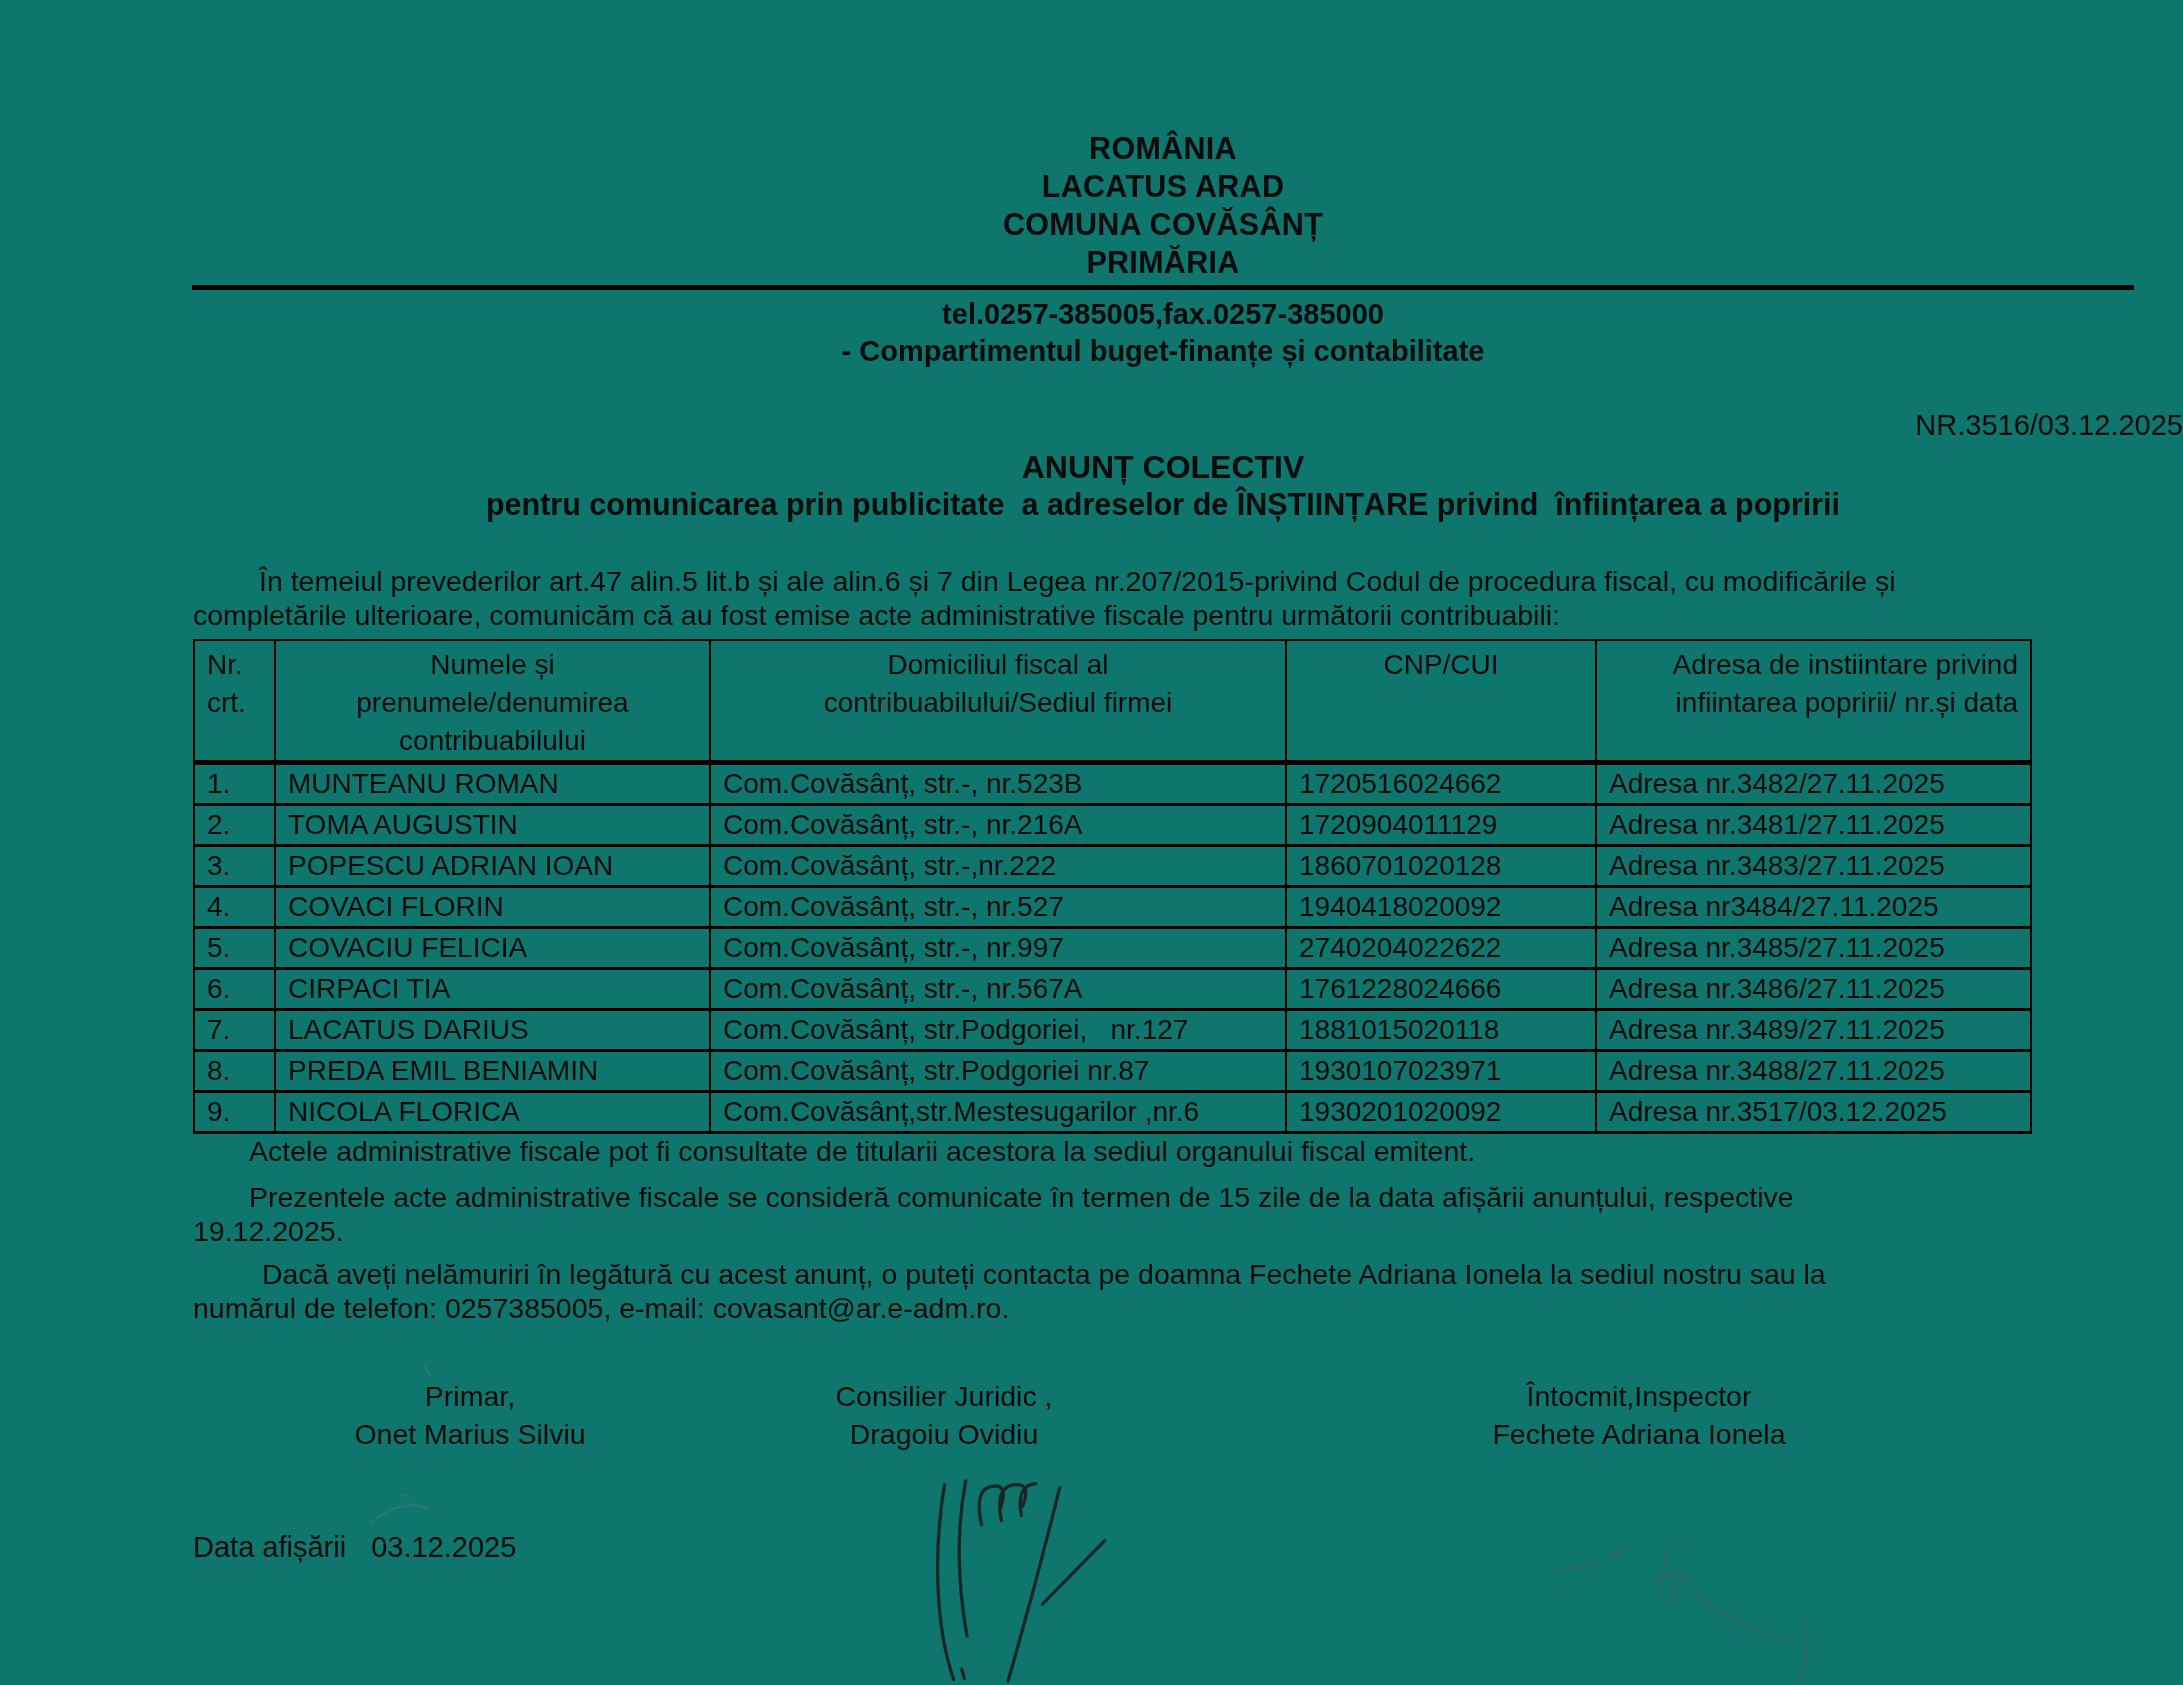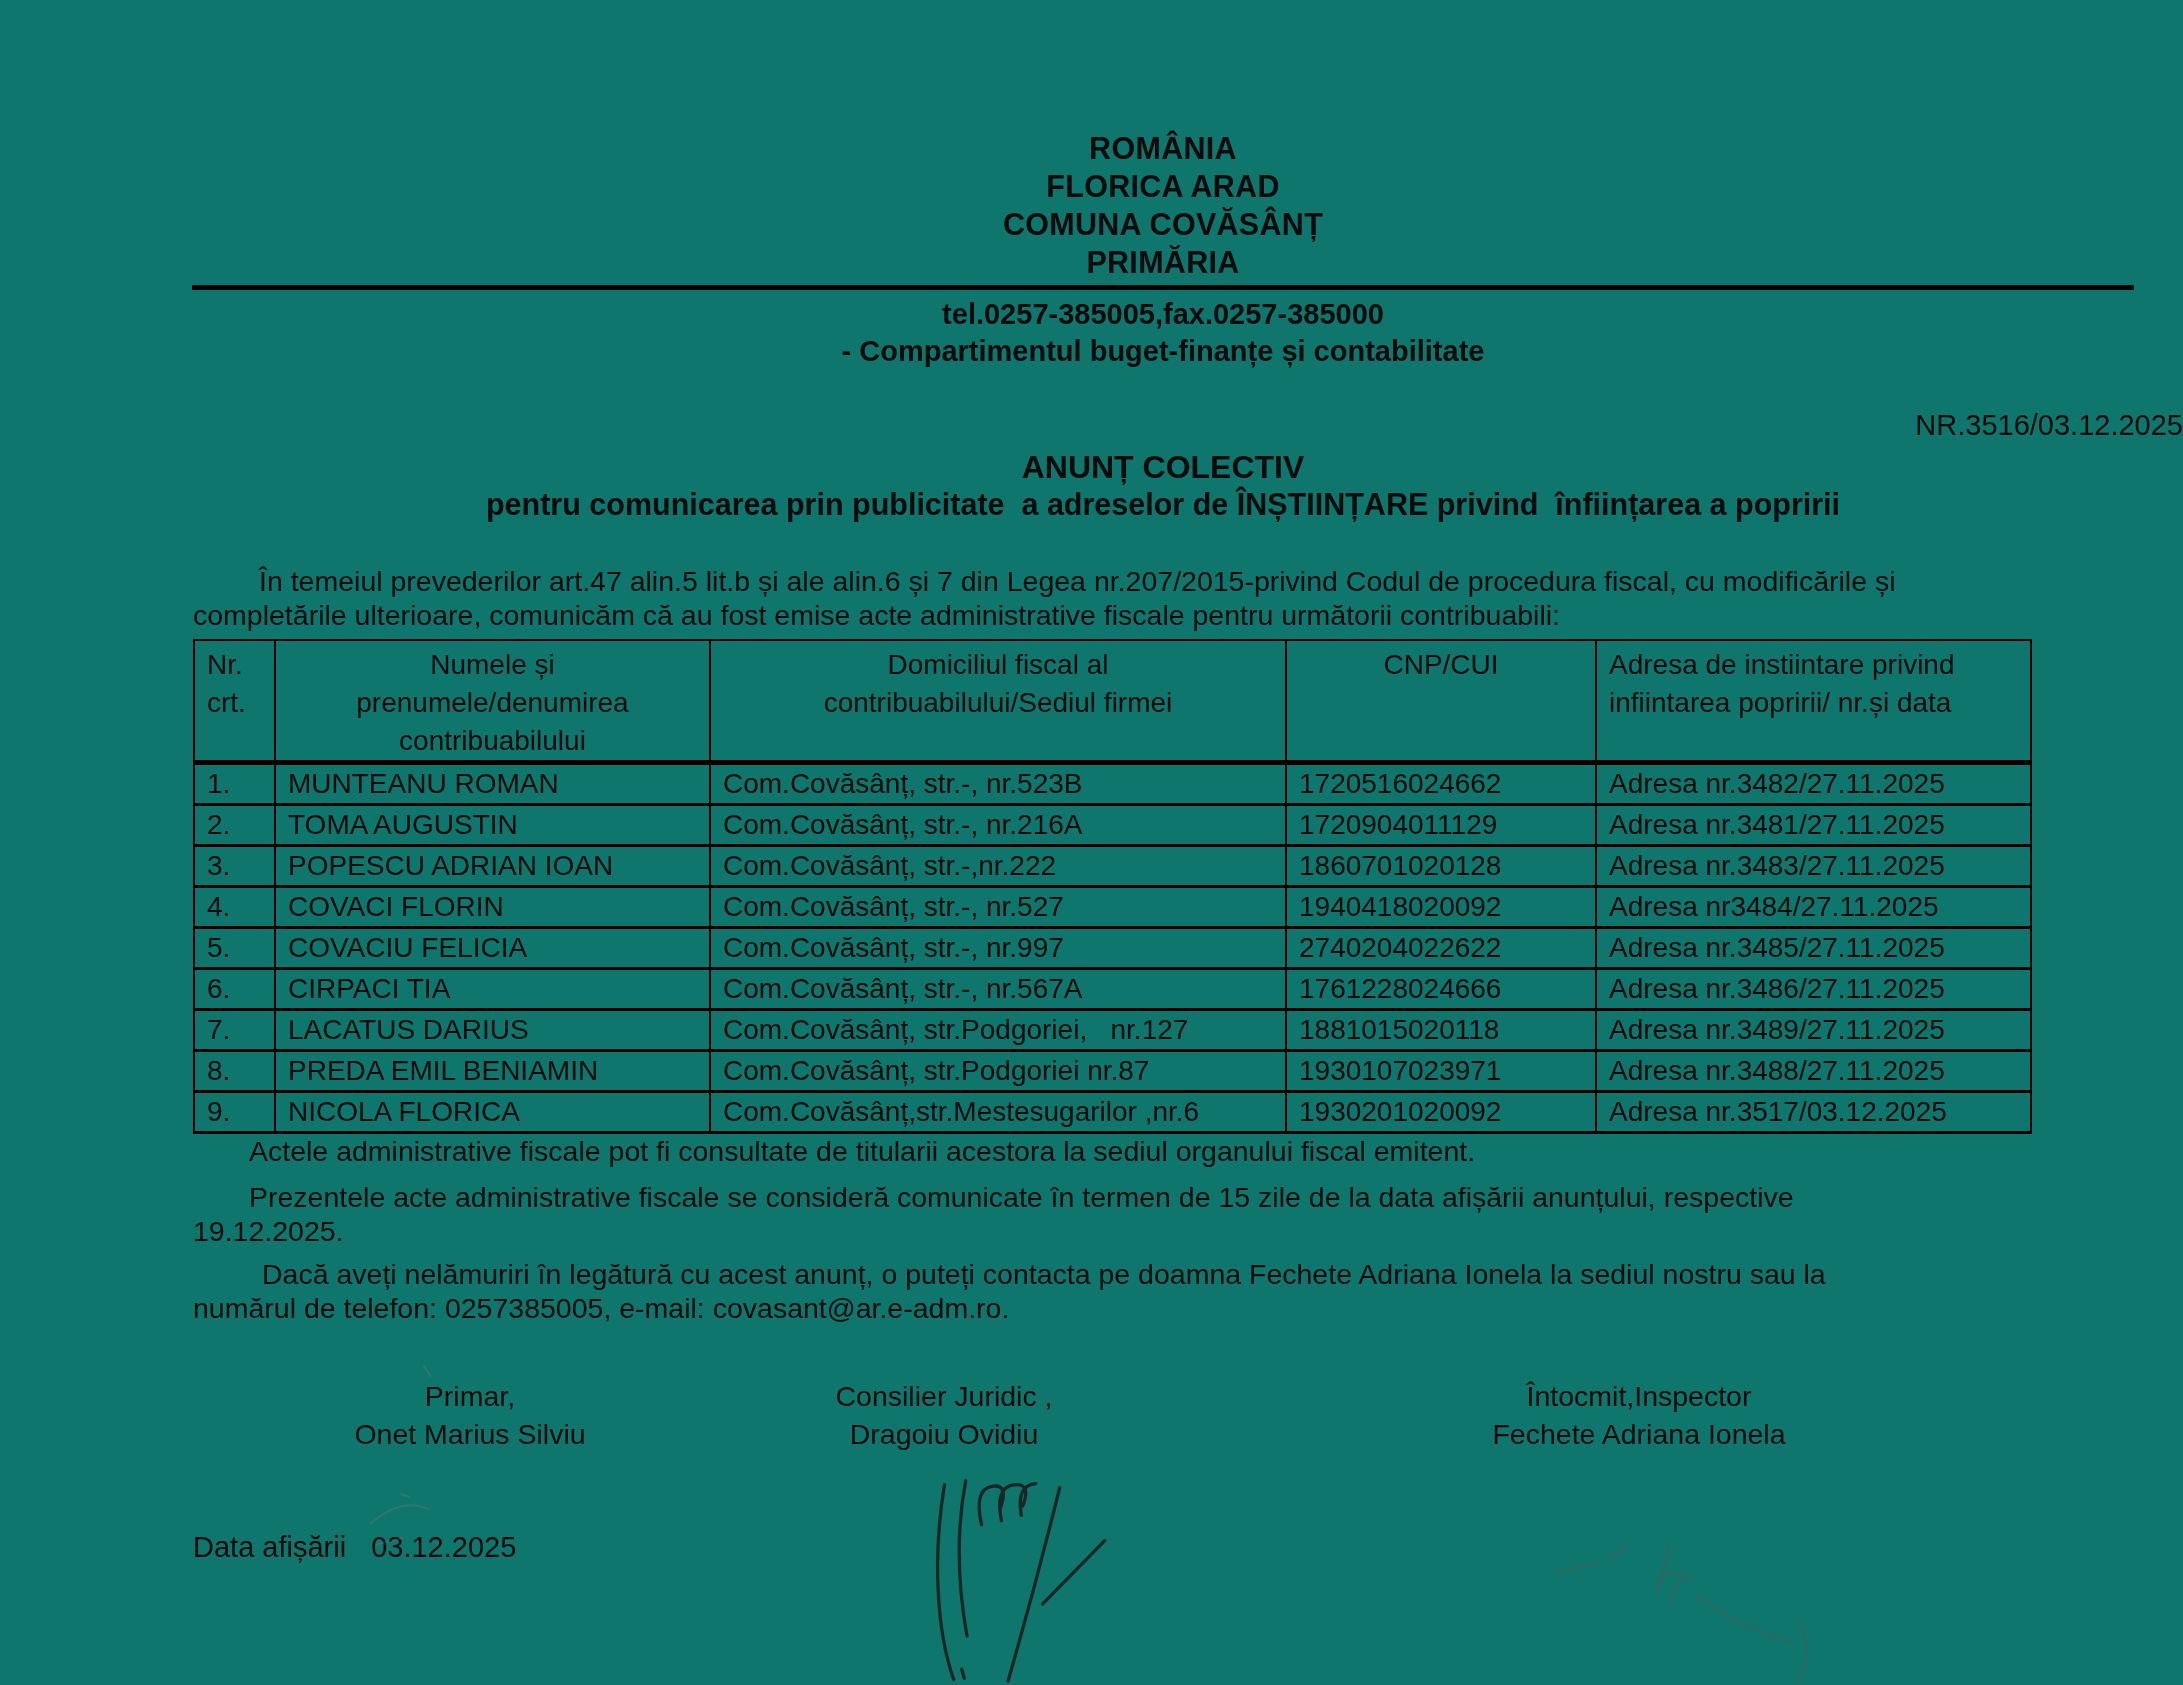--- a/index.html
+++ b/index.html
@@ -32,21 +32,21 @@
   table.debtors{border-collapse:collapse;table-layout:fixed;margin:6.6px 0 0 193px;width:1837px;}
   table.debtors th,table.debtors td{
     border:2px solid #000;border-top-width:3.3px;border-bottom-width:3.3px;
     font-size:28px;padding:0 12px;white-space:pre-wrap;overflow:hidden;}
   table.debtors thead th{
     font-weight:normal;height:114px;vertical-align:top;padding-top:5.3px;
     line-height:38px;border-top-width:2.6px;border-bottom-width:5.3px;}
   table.debtors tbody td{height:38px;vertical-align:middle;line-height:32px;}
   .h0{text-align:left;padding-left:10.6px;}
   .h1,.h2,.h3{text-align:center;}
-  .h4{text-align:left;padding-left:20px;}
+  .h4{text-align:right;padding-left:20px;}
   .c0{padding-left:14.6px;}
   .c1{padding-left:18.5px;}
   .c2{padding-left:17px;margin-left:20px;}
   .c3{padding-left:21px;}
   .c4{padding-left:24px;}
   
   .signatures{position:relative;height:83px;margin-top:52px;font-size:28.5px;line-height:38px;}
   .sig{position:absolute;top:0;transform:translateX(-50%);text-align:center;white-space:nowrap;}
   .sig-primar{left:470px;}
   .sig-consilier{left:944px;}
@@ -57,21 +57,21 @@
   
   .scribbles{position:absolute;left:0;top:0;width:2183px;height:1685px;pointer-events:none;}
 </style>
 </head>
 <body>
 
 <div class="page">
 
   <div class="letterhead">
     <div>ROMÂNIA</div>
-    <div>FLORICA ARAD</div>
+    <div>LACATUS ARAD</div>
     <div>COMUNA COVĂSÂNȚ</div>
     <div>PRIMĂRIA</div>
   </div>
 
   <div class="rule"></div>
 
   <div class="contact">
     <div>tel.0257-385005,fax.0257-385000</div>
     <div>- Compartimentul buget-finanțe și contabilitate</div>
   </div>

